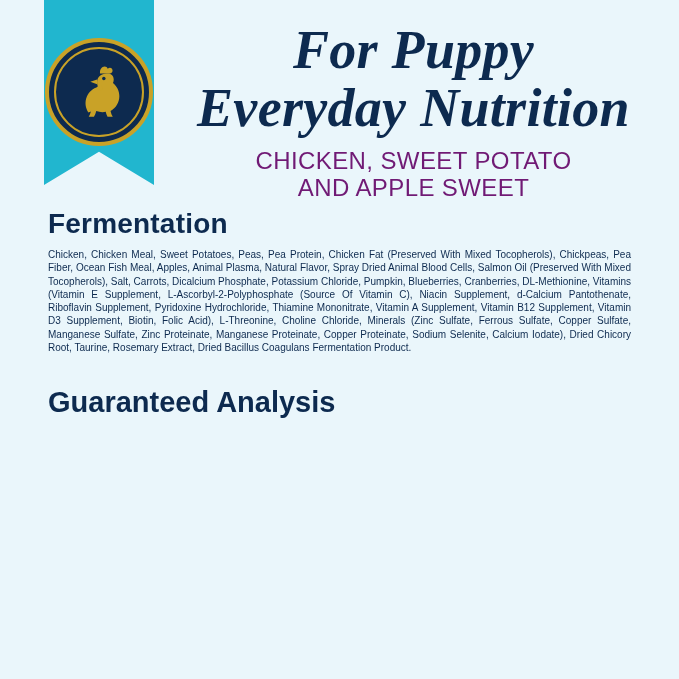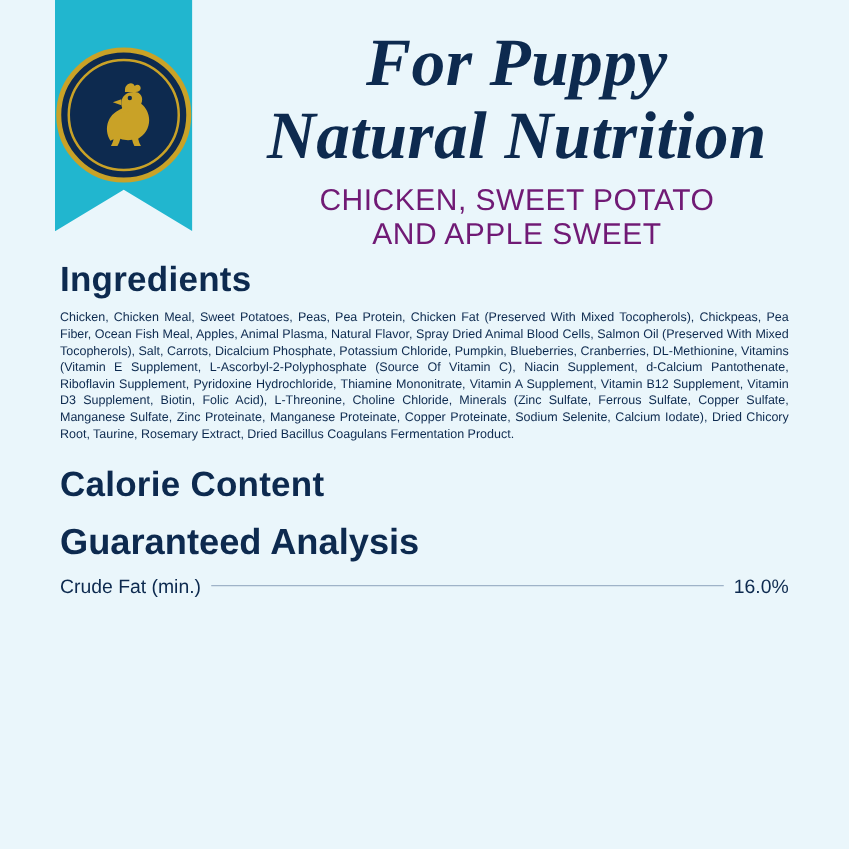--- a/index.html
+++ b/index.html
@@ -165,39 +165,33 @@
 
         <path d="M33 25c-1.6 0-2.8 1.2-2.8 2.7s1.2 2.7 2.8 2.7 2.8-1.2 2.8-2.7S34.6 25 33 25z"></path>
       </g>
       <circle cx="37" cy="18" r="1.8" fill="#0d2a4f"></circle>
     </svg>
   </div>
 
   <div class="title-block">
     <div class="title-main">
       <div>For Puppy</div>
-      <div>Natural Nutrition</div>
+      <div>Everyday Nutrition</div>
     </div>
     <div class="title-sub">
       <div>CHICKEN, SWEET POTATO</div>
       <div>AND APPLE SWEET</div>
     </div>
   </div>
 </div>
 
 <div class="content">
 
-  <h2 class="section-title">Ingredients</h2>
+  <h2 class="section-title">Fermentation</h2>
   <p class="ingredients-text">Chicken, Chicken Meal, Sweet Potatoes, Peas, Pea Protein, Chicken Fat (Preserved With Mixed Tocopherols), Chickpeas, Pea Fiber, Ocean Fish Meal, Apples, Animal Plasma, Natural Flavor, Spray Dried Animal Blood Cells, Salmon Oil (Preserved With Mixed Tocopherols), Salt, Carrots, Dicalcium Phosphate, Potassium Chloride, Pumpkin, Blueberries, Cranberries, DL-Methionine, Vitamins (Vitamin E Supplement, L-Ascorbyl-2-Polyphosphate (Source Of Vitamin C), Niacin Supplement, d-Calcium Pantothenate, Riboflavin Supplement, Pyridoxine Hydrochloride, Thiamine Mononitrate, Vitamin A Supplement, Vitamin B12 Supplement, Vitamin D3 Supplement, Biotin, Folic Acid), L-Threonine, Choline Chloride, Minerals (Zinc Sulfate, Ferrous Sulfate, Copper Sulfate, Manganese Sulfate, Zinc Proteinate, Manganese Proteinate, Copper Proteinate, Sodium Selenite, Calcium Iodate), Dried Chicory Root, Taurine, Rosemary Extract, Dried Bacillus Coagulans Fermentation Product.</p>
 
   <div class="calorie-head">
-    <span class="big">Calorie Content</span>
   </div>
 
   <h2 class="ga-title">Guaranteed Analysis</h2>
 
-  <div class="ga-row">
-    <span class="ga-label">Crude Fat (min.)</span>
-    <span class="ga-dots"></span>
-    <span class="ga-value">16.0%</span>
-  </div>
 
 </div>
 
 </body></html>

